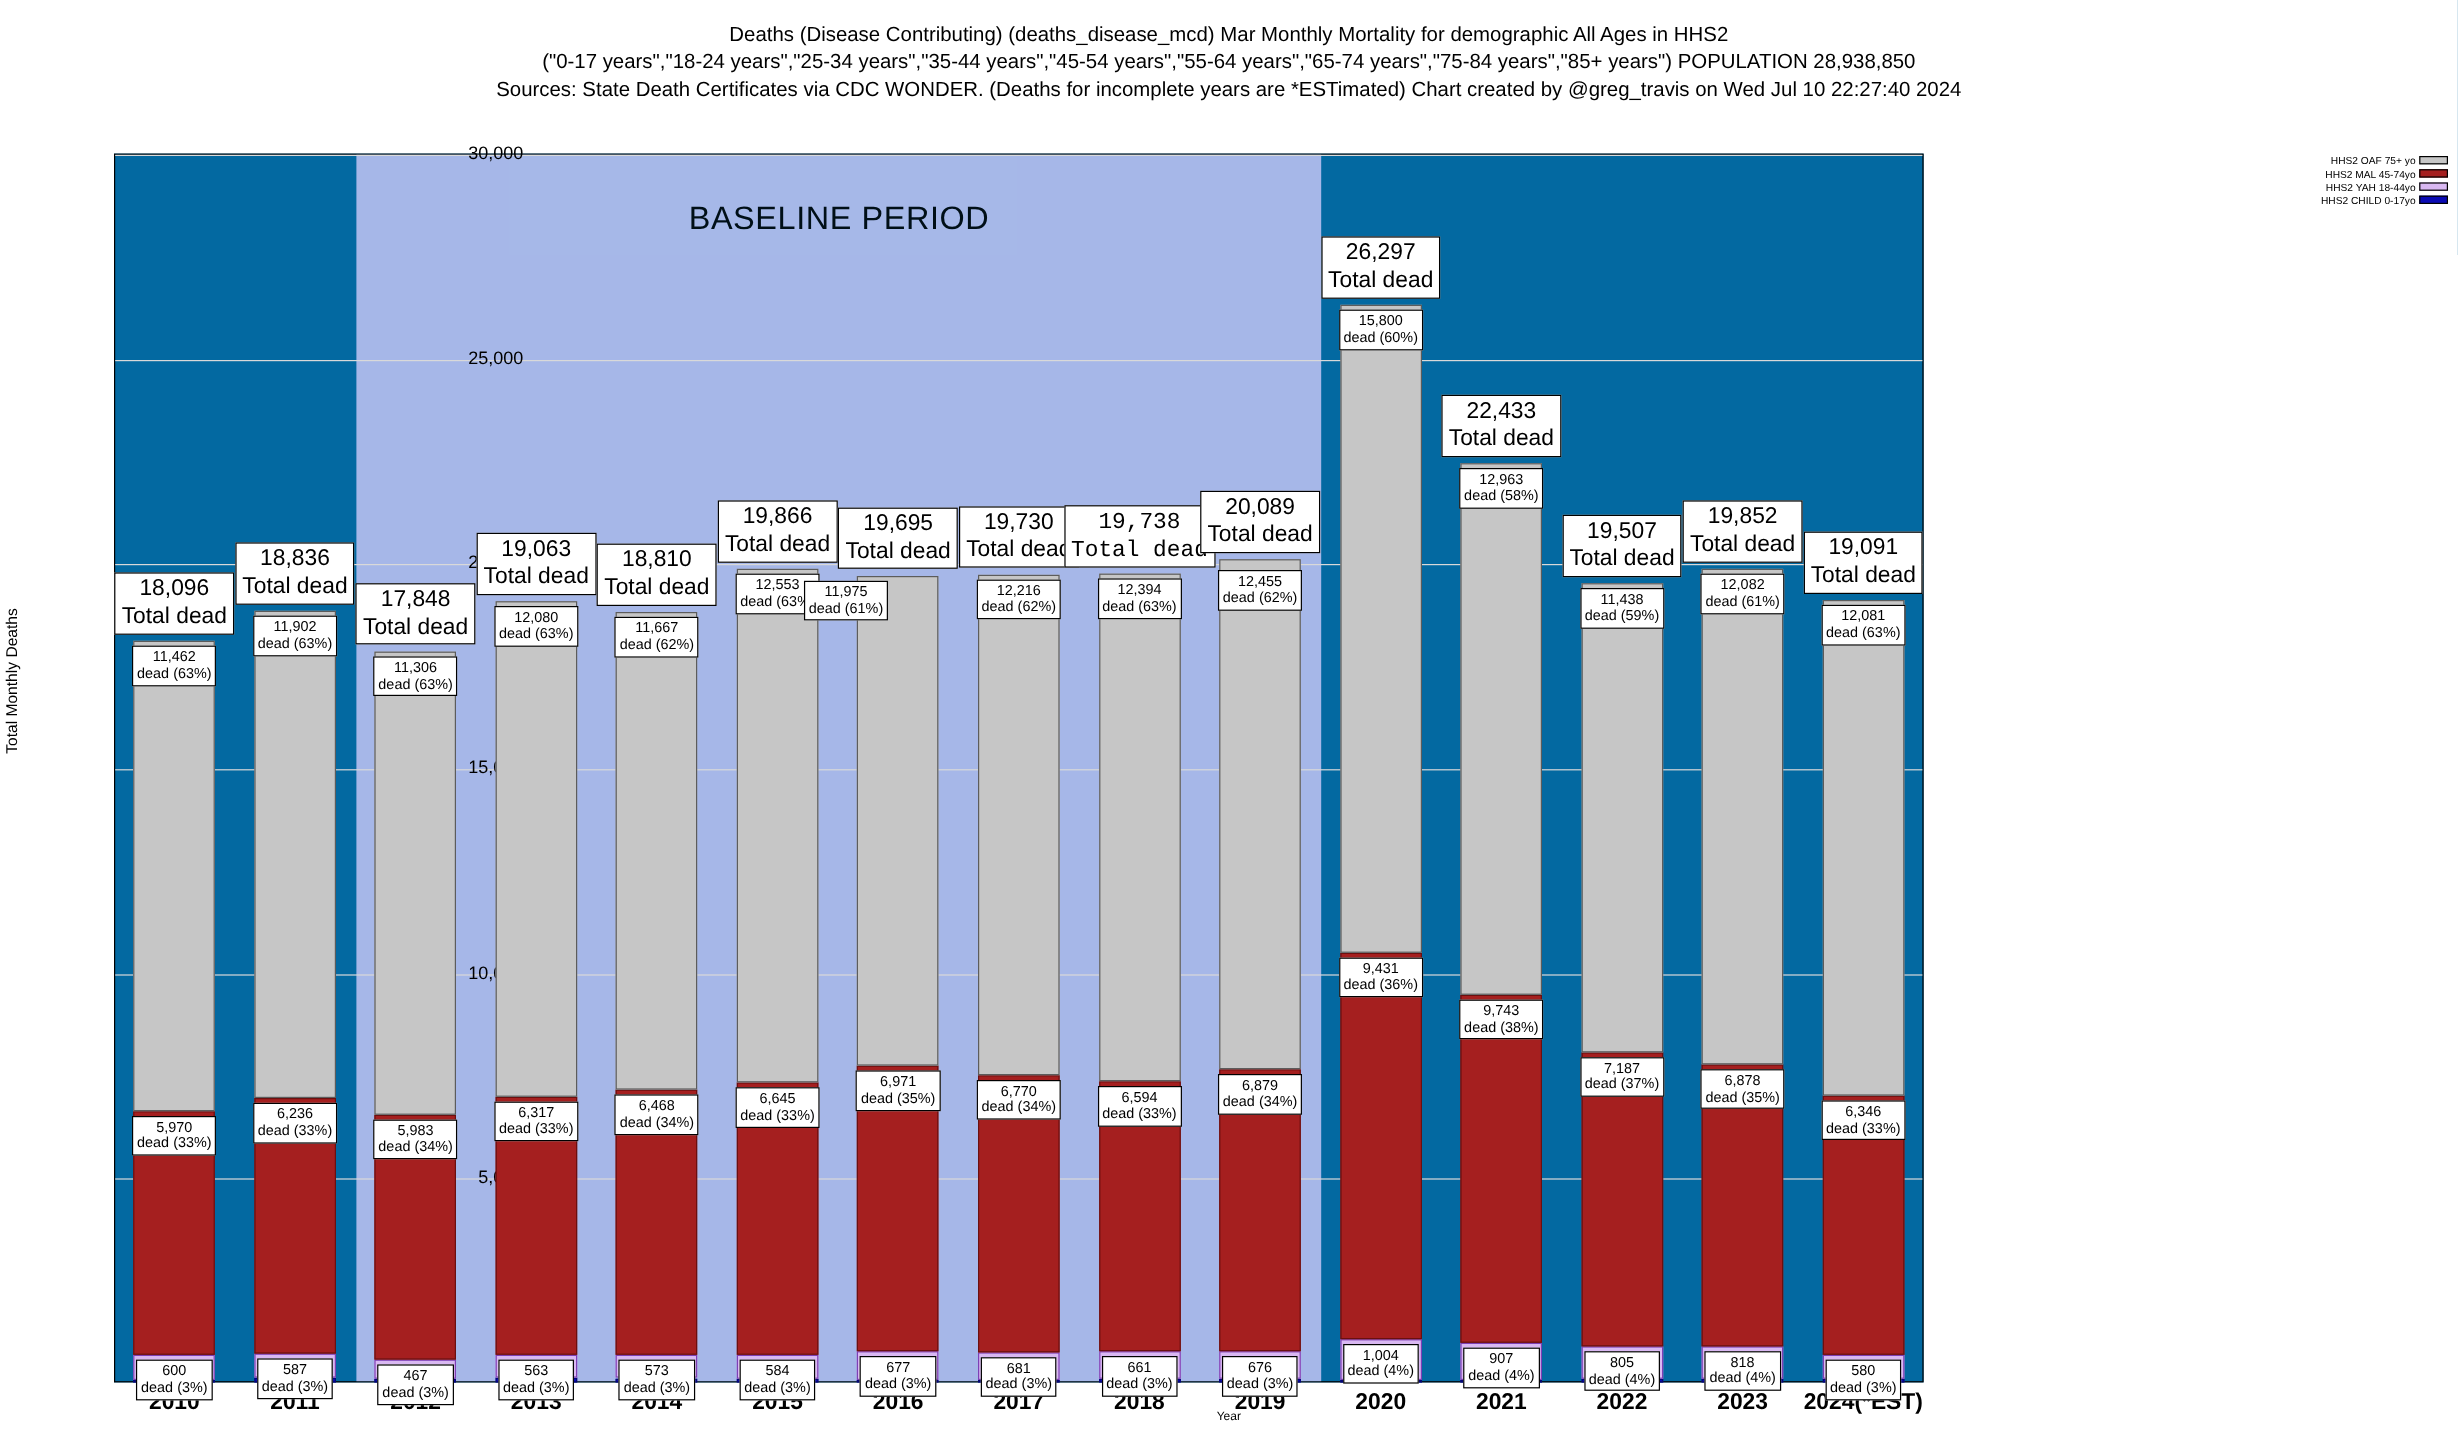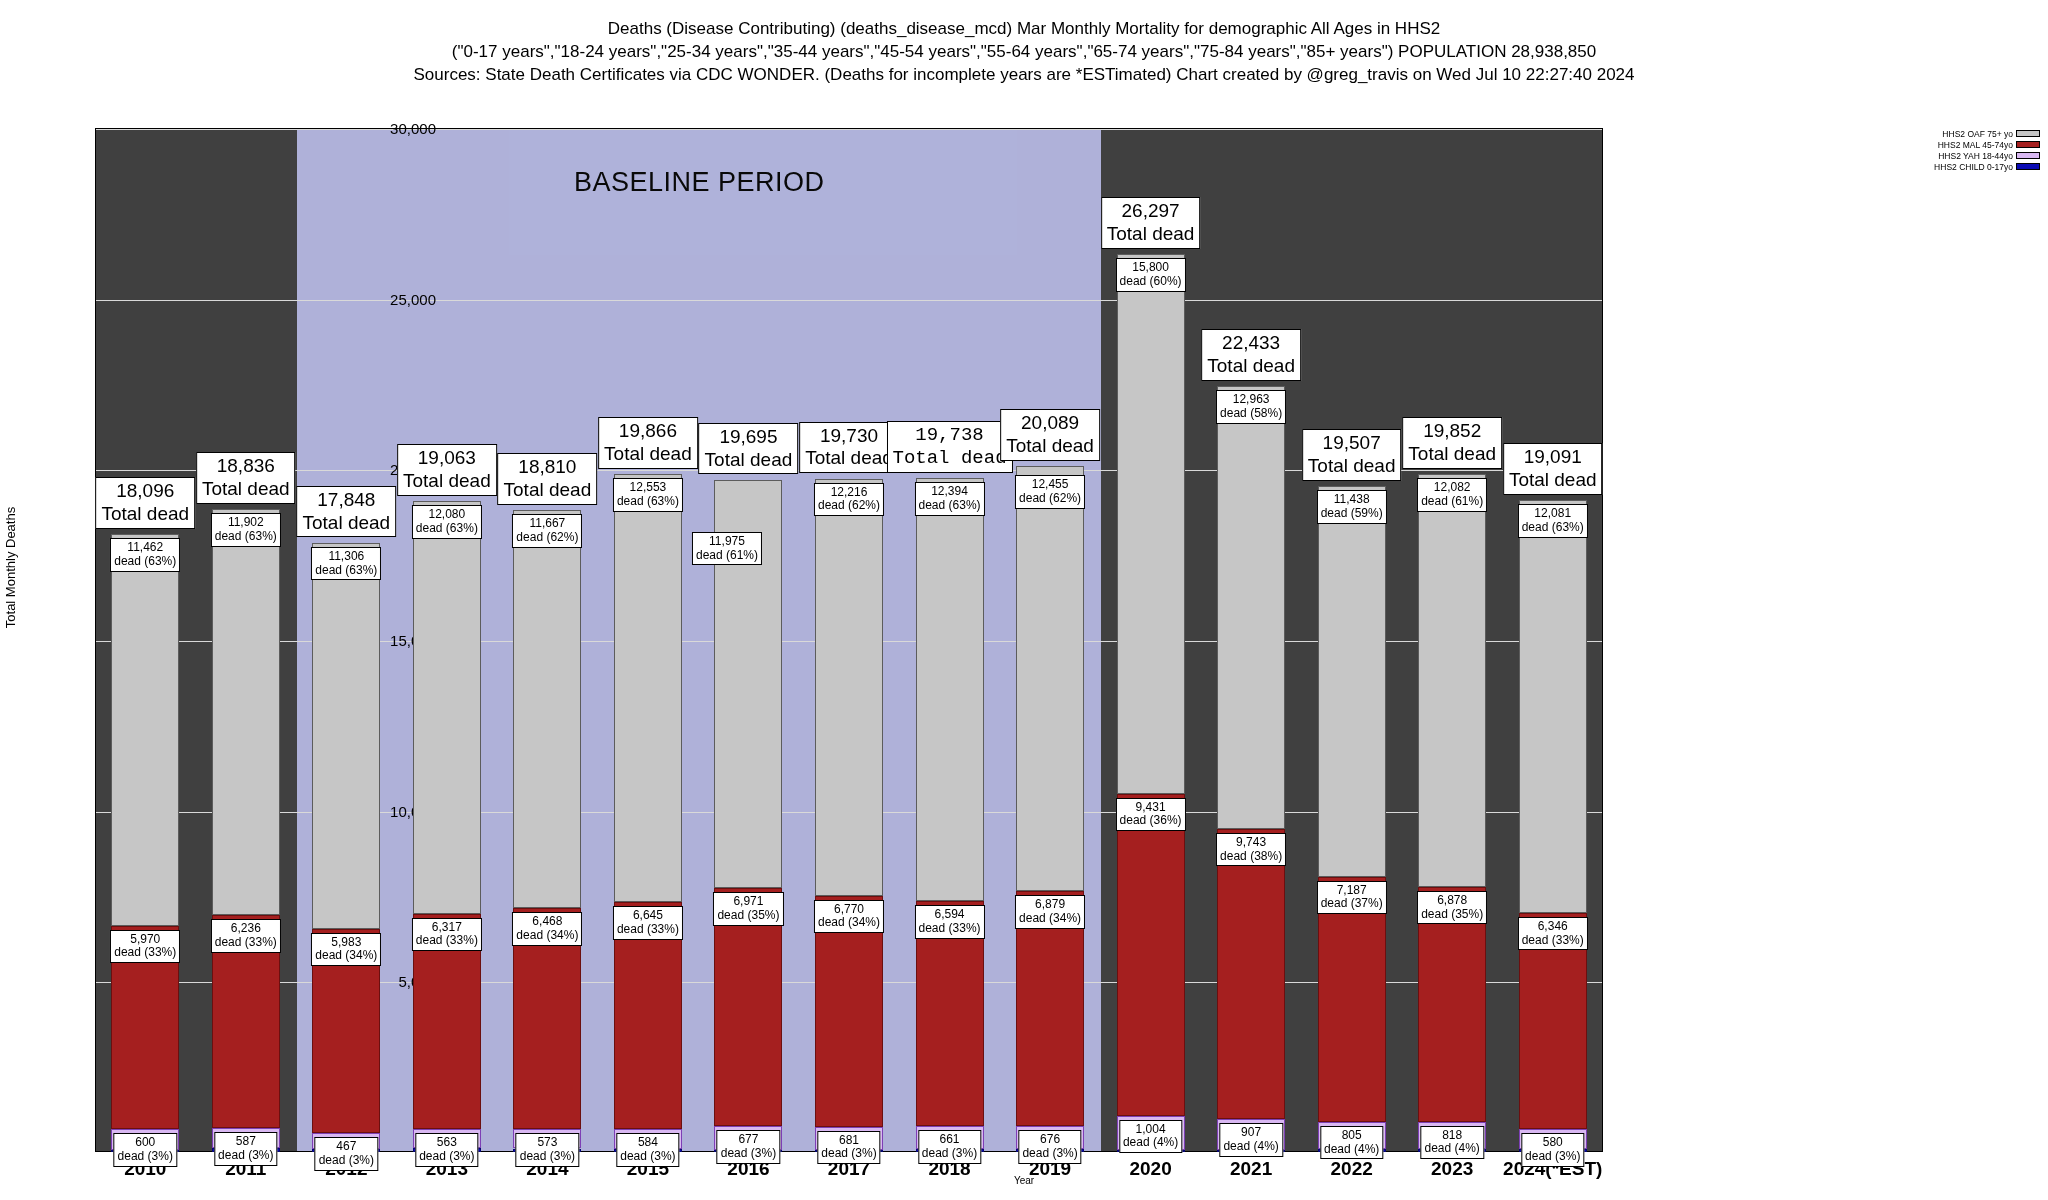--- a/index.html
+++ b/index.html
@@ -4,21 +4,21 @@
 <style>
   html,body{margin:0;padding:0;background:#ffffff;}
   body{width:2048px;height:1200px;font-family:"Liberation Sans",sans-serif;color:#000;overflow:hidden;}
   #root{position:relative;width:2048px;height:1200px;}
 
   .title-block{position:absolute;left:0;top:18px;width:2048px;text-align:center;line-height:1.35;}
   .title-line{font-size:17px;}
   .title-line.sub{font-size:17px;}
 
   
-  .plot-frame{position:absolute;left:95px;top:128px;width:1508px;height:1024px;border:1px solid #000;box-sizing:border-box;background:#404040;}
+  .plot-frame{position:absolute;left:95px;top:128px;width:1508px;height:1024px;border:1px solid #000;box-sizing:border-box;background:#0369a1;}
   .grid-line{position:absolute;left:0;width:100%;height:1px;background:#d9d9d9;}
   .baseline-band{position:absolute;top:0;height:100%;background:#c3c6f5;opacity:.85;}
   .baseline-label{position:absolute;top:38px;width:100%;text-align:center;font-size:27px;letter-spacing:.5px;color:#000;}
 
   .ytick{position:absolute;right:1612px;transform:translateY(-50%);font-size:15px;text-align:right;width:120px;}
   .ylabel{position:absolute;left:10px;top:560px;transform:rotate(-90deg) translateX(-50%);transform-origin:left center;font-size:13px;white-space:nowrap;}
   .xlabel{position:absolute;left:0;top:1175px;width:2048px;text-align:center;font-size:10px;}
 
   .xtick{position:absolute;top:1158px;transform:translateX(-50%);font-size:19px;font-weight:bold;text-align:center;white-space:nowrap;}
 
@@ -229,21 +229,21 @@
         <div class="seg oaf" style="top: 0px; height: 408.747px;"></div>
       </div>
       <div class="seg-label" style="left: 748.467px; top: 1130.43px;">
         <div>677</div>
         <div>dead (3%)</div>
       </div>
       <div class="seg-label" style="left: 748.467px; top: 892.491px;">
         <div>6,971</div>
         <div>dead (35%)</div>
       </div>
-      <div class="seg-label" style="left: 727px; top: 483.744px; margin-top: 48px;">
+      <div class="seg-label" style="left: 705px; top: 483.744px;">
         <div>11,975</div>
         <div>dead (61%)</div>
       </div>
       <div class="total-label" style="left: 748.467px; top: 422.744px;">
         <div>19,695</div>
         <div>Total dead</div>
       </div>
       <div class="bar-group" style="left: 815px; top: 478.549px; width: 68px; height: 673.451px;">
         <div class="seg child" style="top: 671.3px; height: 2.1504px;"></div>
         <div class="seg yah" style="top: 648.055px; height: 23.2448px;"></div>

